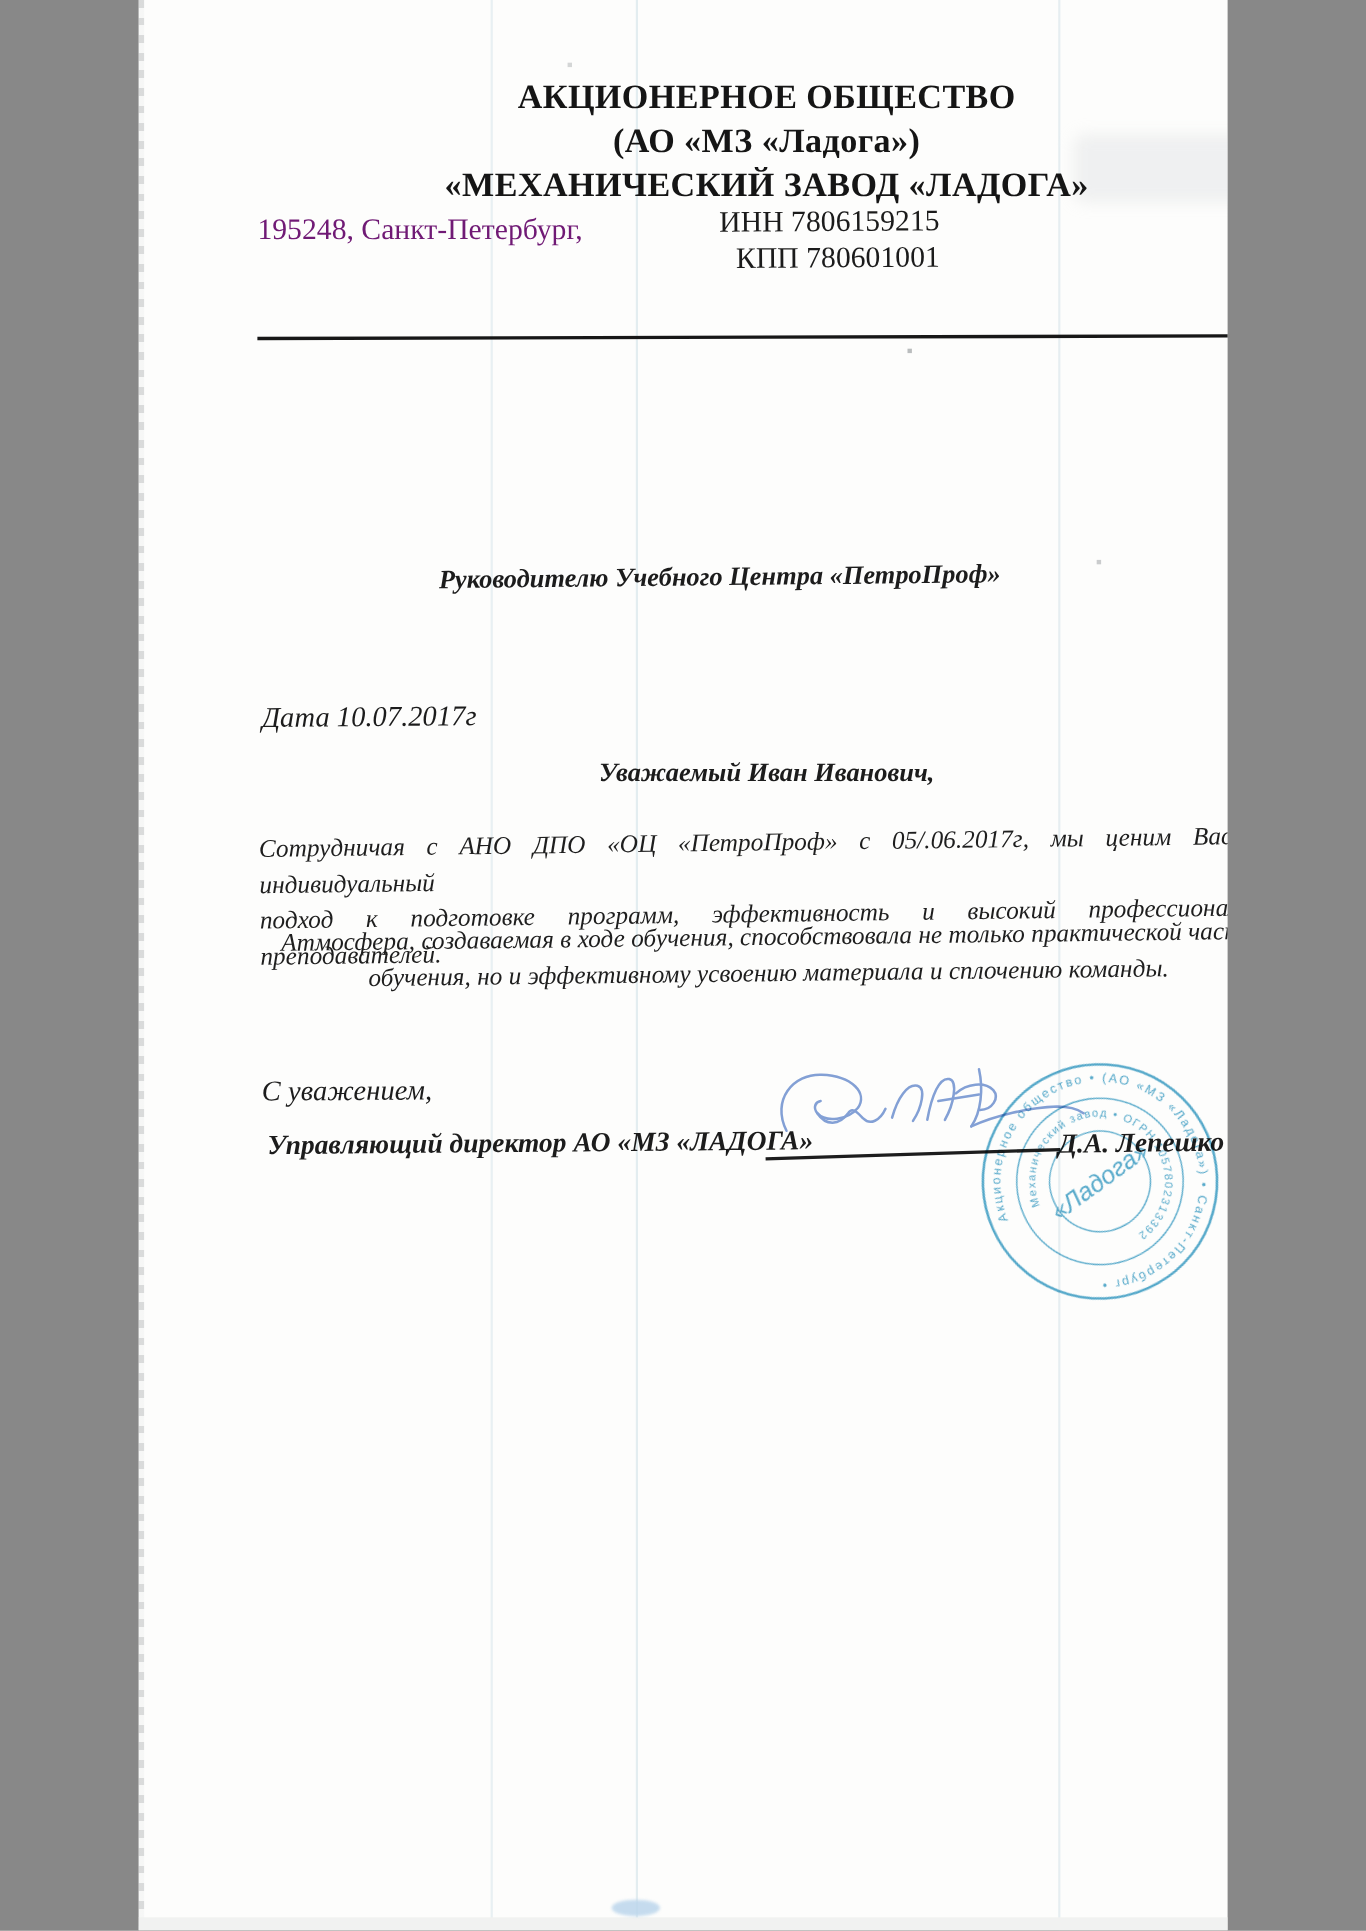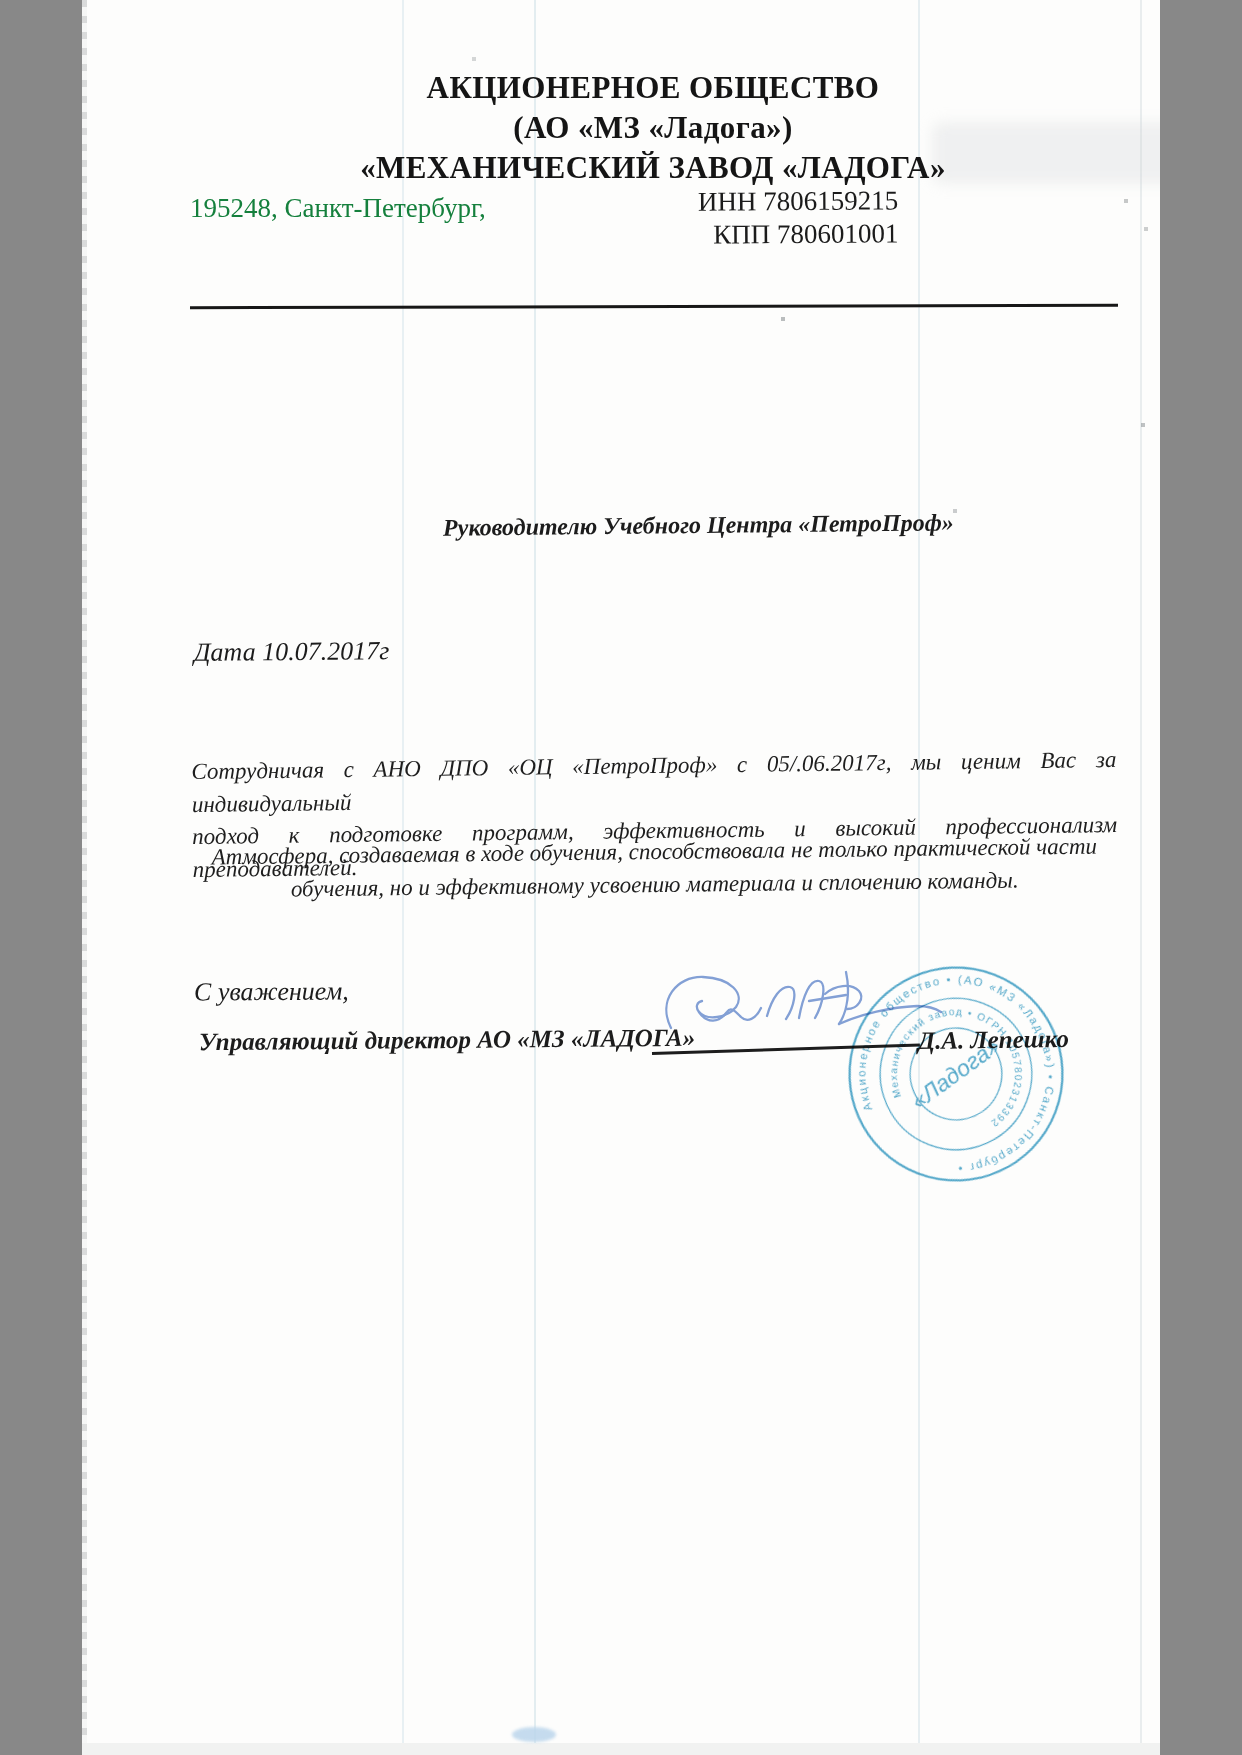--- a/index.html
+++ b/index.html
@@ -1,18 +1,18 @@
 <!DOCTYPE html>
 <html><head>
 <meta charset="utf-8">
 <style>
   html,body{margin:0;padding:0;background:#888;}
   .page{
     position:relative;
-    width:1078px;height:1755px;
+    width:990px;height:1755px;
     margin:0 auto;
     background:#fdfdfc;
     overflow:hidden;
     font-family:"Liberation Serif","DejaVu Serif",serif;
     color:#1c1c1c;
     text-decoration:underline;
   }
   .abs{position:absolute;}
 
   
@@ -35,21 +35,21 @@
                1060px 424px 0 1px rgba(130,135,138,.5),
                391px 58px 0 1px rgba(150,155,158,.4),
                872px 510px 0 1px rgba(140,145,148,.45),
                1151px 758px 0 1px rgba(150,155,158,.4),
                1063px 228px 0 1px rgba(130,135,138,.4);}
 
   
   .org-title{left:108px;top:68px;width:926px;text-align:center;
     font-weight:bold;font-size:31px;line-height:40px;letter-spacing:.4px;color:#151515;}
   .org-title div{white-space:nowrap;}
-  .info-address{left:108px;top:192px;font-size:27px;line-height:33px;color:#15803d;}
+  .info-address{left:108px;top:192px;font-size:27px;line-height:33px;color:#701a75;}
   .info-codes{right:262px;top:185px;text-align:right;font-size:27px;line-height:33px;color:#1b1b1b;transform:rotate(-.4deg);}
   .head-rule{left:108px;top:305px;width:928px;height:3px;background:#171717;transform:rotate(-.15deg);}
 
   
   .recipient{right:206px;top:512px;font-size:24px;font-weight:bold;font-style:italic;
     white-space:nowrap;transform:rotate(-.6deg);}
   .date-line{left:112px;top:637px;font-size:26px;font-style:italic;transform:rotate(-.5deg);}
   .salutation{left:108px;top:690px;width:926px;text-align:center;
     font-size:24px;font-weight:bold;font-style:italic;}
   .para{left:110px;width:925px;font-size:23px;font-style:italic;line-height:32.5px;color:#1e1e1e;}
@@ -101,20 +101,21 @@
 
   <div class="abs info-codes">
     <div>ИНН 7806159215</div>
     <div>КПП 780601001</div>
   </div>
 
   <div class="abs head-rule"></div>
 
   <div class="abs recipient">Руководителю Учебного Центра «ПетроПроф»</div>
   <div class="abs date-line">Дата 10.07.2017г</div>
+  <div class="abs salutation">Уважаемый Иван Иванович,</div>
 
   <div class="abs para para1">
     <div class="line">Сотрудничая с АНО ДПО «ОЦ «ПетроПроф» с 05/.06.2017г, мы ценим Вас за индивидуальный</div>
     <div class="line">подход к подготовке программ, эффективность и высокий профессионализм преподавателей.</div>
   </div>
   <div class="abs para para2">
     <div class="line">Атмосфера, создаваемая в ходе обучения, способствовала не только практической части</div>
     <div class="line">обучения, но и эффективному усвоению материала и сплочению команды.</div>
   </div>
 

